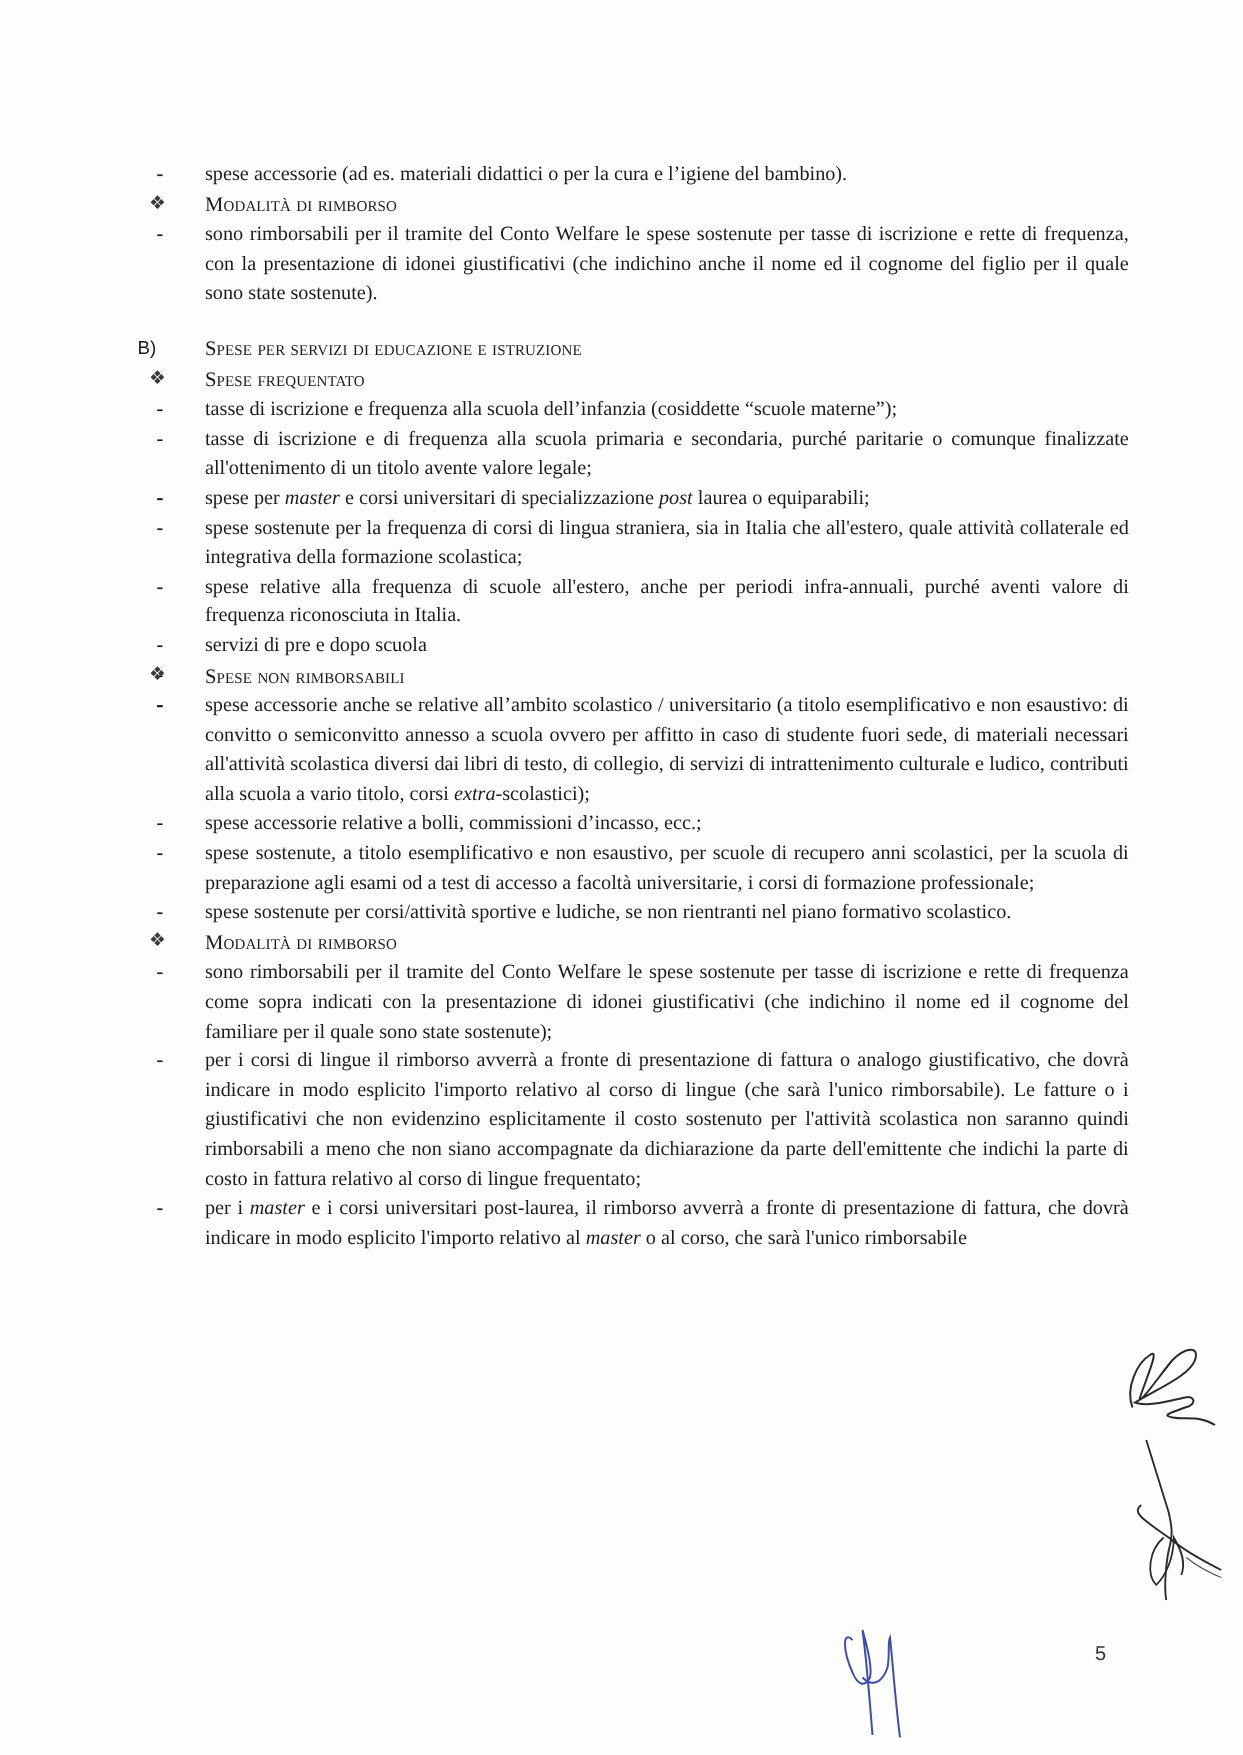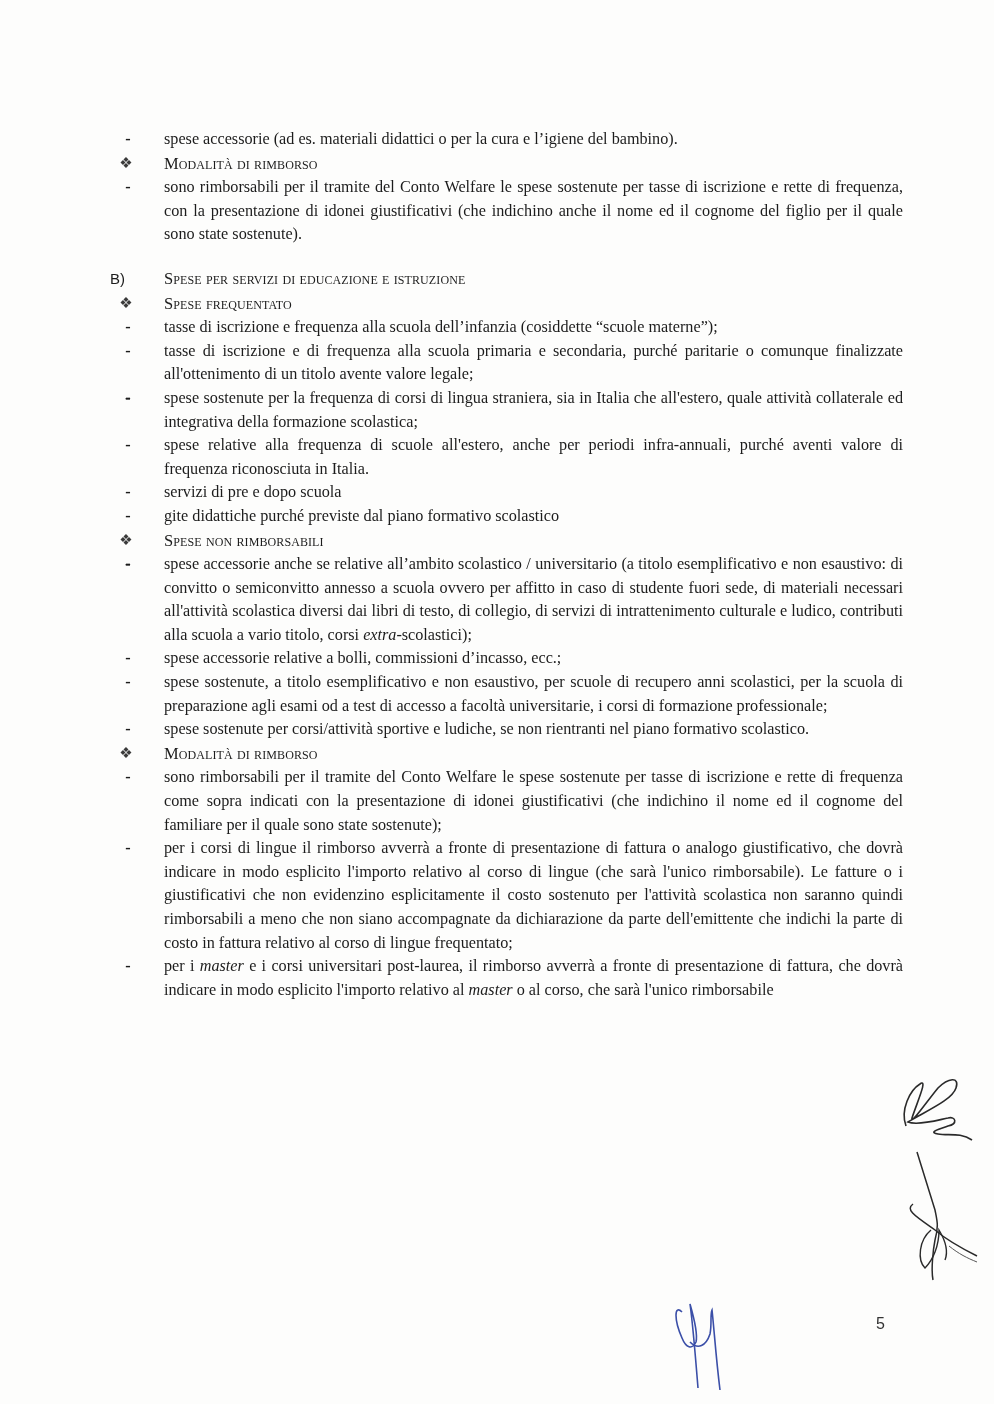--- a/index.html
+++ b/index.html
@@ -32,25 +32,25 @@
 <div class="page">
   <div class="content" id="content">
       <div class="row dash"><span class="mark">-</span><span>spese accessorie (ad es. materiali didattici o per la cura e l’igiene del bambino).</span></div>
       <div class="row diamond"><span class="mark">❖</span><span class="heading">Modalità di rimborso</span></div>
       <div class="row dash"><span class="mark">-</span><span>sono rimborsabili per il tramite del Conto Welfare le spese sostenute per tasse di iscrizione e rette di frequenza, con la presentazione di idonei giustificativi (che indichino anche il nome ed il cognome del figlio per il quale sono state sostenute).</span></div>
       <div class="row section-b"><span class="mark">B)</span><span class="heading">Spese per servizi di educazione e istruzione</span></div>
       <div class="row diamond"><span class="mark">❖</span><span class="heading">Spese frequentato</span></div>
       <div class="row dash"><span class="mark">-</span><span>tasse di iscrizione e frequenza alla scuola dell’infanzia (cosiddette “scuole materne”);</span></div>
       <div class="row dash"><span class="mark">-</span><span>tasse di iscrizione e di frequenza alla scuola primaria e secondaria, purché paritarie o comunque finalizzate all'ottenimento di un titolo avente valore legale;</span></div>
       <div class="row dash"><span class="mark">-</span></div>
-      <div class="row dash"><span class="mark">-</span></div>
+      <div class="row dash"><span class="mark">-</span><span>spese per <i>master</i> e corsi universitari di specializzazione <i>post</i> laurea o equiparabili;</span></div>
       <div class="row dash"><span class="mark">-</span><span>spese sostenute per la frequenza di corsi di lingua straniera, sia in Italia che all'estero, quale attività collaterale ed integrativa della formazione scolastica;</span></div>
       <div class="row dash"><span class="mark">-</span><span>spese relative alla frequenza di scuole all'estero, anche per periodi infra-annuali, purché aventi valore di frequenza riconosciuta in Italia.</span></div>
       <div class="row dash"><span class="mark">-</span><span>servizi di pre e dopo scuola</span></div>
-      <div class="row dash"><span class="mark">-</span><span>gite didattiche purché previste dal piano formativo scolastico</span></div>
+      <div class="row dash"><span class="mark">-</span></div>
       <div class="row diamond"><span class="mark">❖</span><span class="heading">Spese non rimborsabili</span></div>
       <div class="row dash"><span class="mark">-</span></div>
       <div class="row dash"><span class="mark">-</span></div>
       <div class="row dash"><span class="mark">-</span><span>spese accessorie anche se relative all’ambito scolastico / universitario (a titolo esemplificativo e non esaustivo: di convitto o semiconvitto annesso a scuola ovvero per affitto in caso di studente fuori sede, di materiali necessari all'attività scolastica diversi dai libri di testo, di collegio, di servizi di intrattenimento culturale e ludico, contributi alla scuola a vario titolo, corsi <i>extra</i>-scolastici);</span></div>
       <div class="row dash"><span class="mark">-</span><span>spese accessorie relative a bolli, commissioni d’incasso, ecc.;</span></div>
       <div class="row dash"><span class="mark">-</span><span>spese sostenute, a titolo esemplificativo e non esaustivo, per scuole di recupero anni scolastici, per la scuola di preparazione agli esami od a test di accesso a facoltà universitarie, i corsi di formazione professionale;</span></div>
       <div class="row dash"><span class="mark">-</span><span>spese sostenute per corsi/attività sportive e ludiche, se non rientranti nel piano formativo scolastico.</span></div>
       <div class="row diamond"><span class="mark">❖</span><span class="heading">Modalità di rimborso</span></div>
       <div class="row dash"><span class="mark">-</span><span>sono rimborsabili per il tramite del Conto Welfare le spese sostenute per tasse di iscrizione e rette di frequenza come sopra indicati con la presentazione di idonei giustificativi (che indichino il nome ed il cognome del familiare per il quale sono state sostenute);</span></div>
       <div class="row dash"><span class="mark">-</span><span>per i corsi di lingue il rimborso avverrà a fronte di presentazione di fattura o analogo giustificativo, che dovrà indicare in modo esplicito l'importo relativo al corso di lingue (che sarà l'unico rimborsabile). Le fatture o i giustificativi che non evidenzino esplicitamente il costo sostenuto per l'attività scolastica non saranno quindi rimborsabili a meno che non siano accompagnate da dichiarazione da parte dell'emittente che indichi la parte di costo in fattura relativo al corso di lingue frequentato;</span></div>

